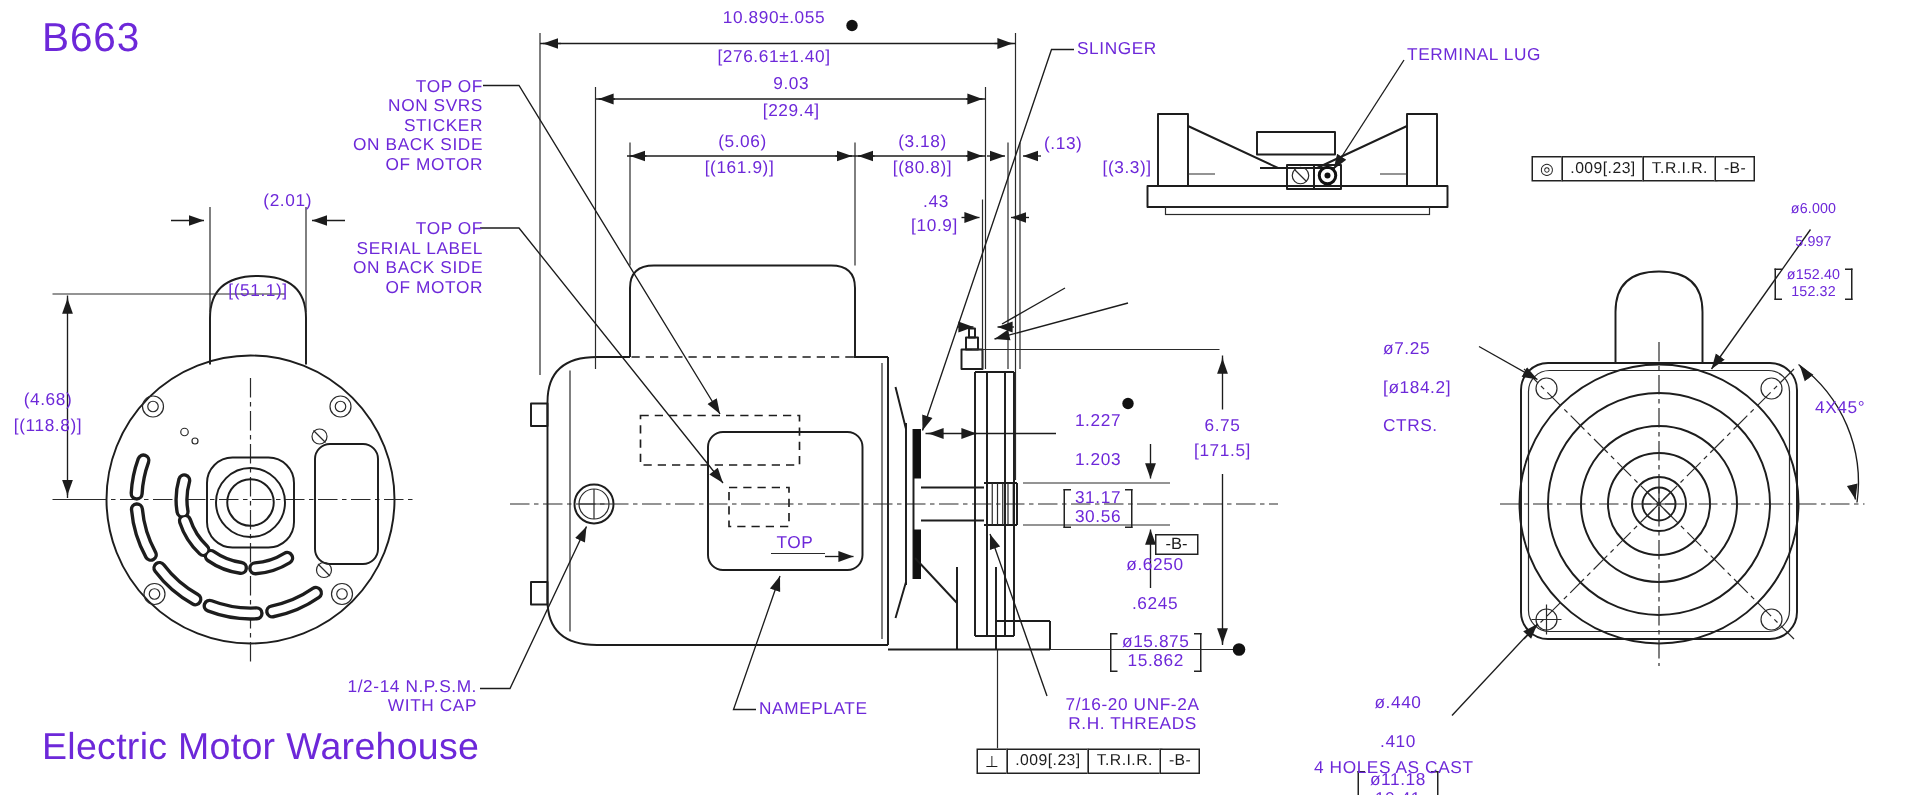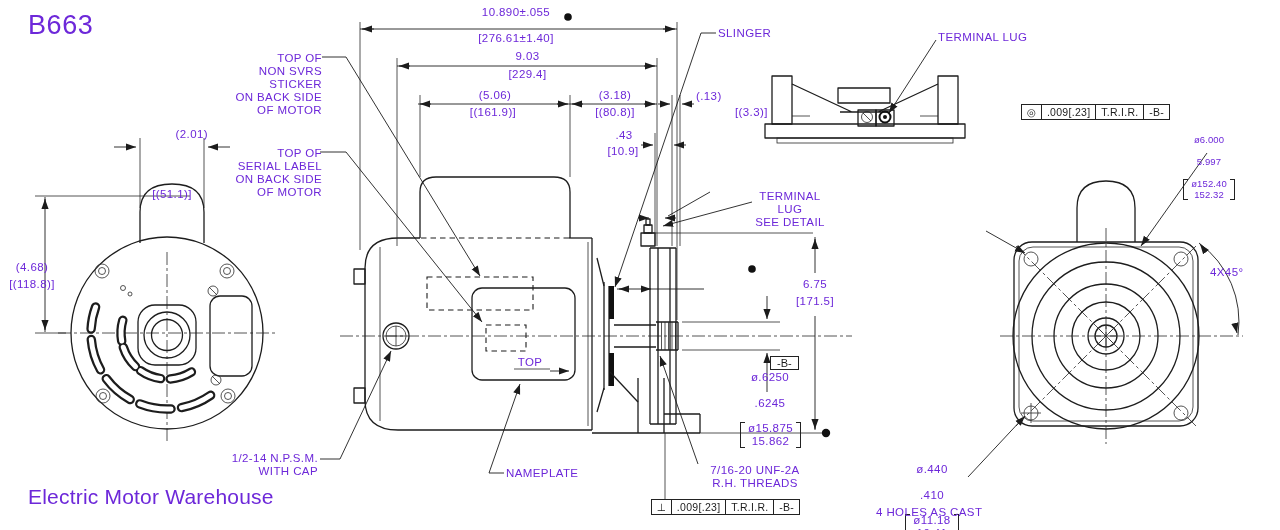--- a/index.html
+++ b/index.html
@@ -4,21 +4,21 @@
 <style>
   html,body{margin:0;padding:0;background:#fff;}
   #canvas{position:relative;width:1280px;height:530px;background:#ffffff;overflow:hidden;
           font-family:"Liberation Sans",sans-serif;}
   #art{position:absolute;left:0;top:0;}
   .t{position:absolute;font:11.5px/1.12 "Liberation Sans",sans-serif;color:#6d28d9;
      letter-spacing:.4px;white-space:pre-line;}
   .ctr{text-align:center;}
   .rgt{text-align:right;}
   .big{font-size:27px;letter-spacing:.6px;line-height:1;}
-  .vendor{font-size:21px;letter-spacing:.2px;line-height:1;}
+  .vendor{font-size:25px;letter-spacing:.2px;line-height:1;}
   .sm{font-size:9.5px;letter-spacing:.1px;line-height:1.15;}
   .bstk{display:inline-flex;align-items:stretch;vertical-align:top;}
   .bstk i{display:block;font-style:normal;width:4px;}
   .bl{border:1.3px solid #222;border-right:none;}
   .br{border:1.3px solid #222;border-left:none;}
   .bv{display:flex;flex-direction:column;padding:0 3px;text-align:center;justify-content:center;}
   .fcf{position:absolute;display:flex;font-size:10.5px;color:#1c1c1c;letter-spacing:.3px;}
   .fcf span{border:1.3px solid #222;padding:1px 5px;margin-left:-1.3px;background:#fff;white-space:nowrap;}
   .dbox{position:absolute;border:1.3px solid #222;padding:0 6px;font-size:11px;color:#1c1c1c;background:#fff;}
 </style>
@@ -280,25 +280,27 @@
 <div class="t ctr" style="left:440px;top:89px;width:110px;">(5.06)</div>
 <div class="t ctr" style="left:438px;top:106px;width:110px;">[(161.9)]</div>
 <div class="t ctr" style="left:565px;top:89px;width:100px;">(3.18)</div>
 <div class="t ctr" style="left:565px;top:106px;width:100px;">[(80.8)]</div>
 <div class="t" style="left:696px;top:90px;">(.13)</div>
 <div class="t" style="left:694px;top:106px;padding-left:41px;">[(3.3)]</div>
 <div class="t ctr" style="left:600px;top:129px;width:48px;">.43</div>
 <div class="t ctr" style="left:596px;top:145px;width:54px;">[10.9]</div>
 
 
-<div class="t ctr" style="left:748px;top:190px;width:84px;">TERMINAL
-LUG
-SEE DETAIL</div>
 <div class="t" style="left:718px;top:27px;">SLINGER</div>
 
+<div class="t ctr" style="left:704px;top:262px;width:56px;">
+  <div>1.227</div>
+  <div>1.203</div>
+  <div class="bstk"><i class="bl"></i><div class="bv"><span>31.17</span><span>30.56</span></div><i class="br"></i></div>
+</div>
 
 <div class="t ctr" style="left:790px;top:278px;width:50px;background:#fff;text-align:center;">6.75</div>
 <div class="t ctr" style="left:786px;top:295px;width:58px;background:#fff;">[171.5]</div>
 
 <div class="t ctr" style="left:740px;top:358px;width:60px;">
   <div>ø.6250</div>
   <div>.6245</div>
   <div class="bstk"><i class="bl"></i><div class="bv"><span>ø15.875</span><span>15.862</span></div><i class="br"></i></div>
 </div>
 <div class="dbox" style="left:770px;top:356px;">-B-</div>
@@ -321,20 +323,25 @@
   <span>-B-</span>
 </div>
 
 <div class="t" style="left:938px;top:31px;">TERMINAL LUG</div>
 
 <div class="t ctr sm" style="left:1178px;top:124px;width:62px;">
   <div>ø6.000</div>
   <div>5.997</div>
   <div class="bstk"><i class="bl"></i><div class="bv"><span>ø152.40</span><span>152.32</span></div><i class="br"></i></div>
 </div>
+<div class="t" style="left:922px;top:214px;">
+  <div>ø7.25</div>
+  <div>[ø184.2]</div>
+  <div>CTRS.</div>
+</div>
 <div class="t" style="left:1210px;top:266px;">4X45°</div>
 <div class="t ctr" style="left:900px;top:450px;width:64px;">
   <div>ø.440</div>
   <div>.410</div>
   <div class="bstk"><i class="bl"></i><div class="bv"><span>ø11.18</span><span>10.41</span></div><i class="br"></i></div>
 </div>
 <div class="t" style="left:876px;top:506px;">4 HOLES AS CAST</div>
 
 </div>
 

